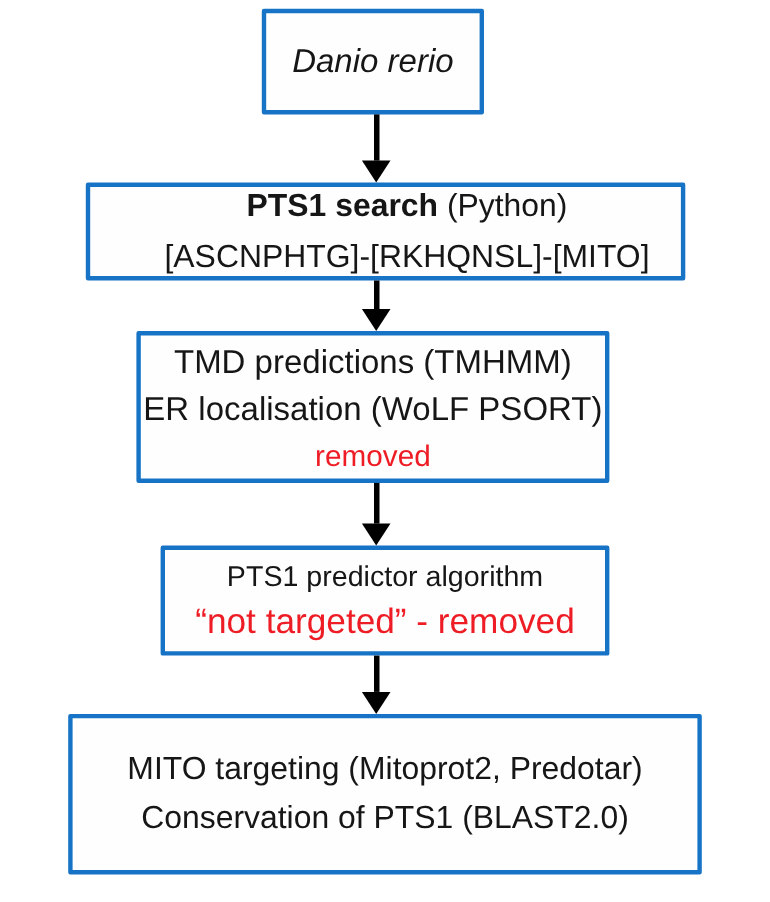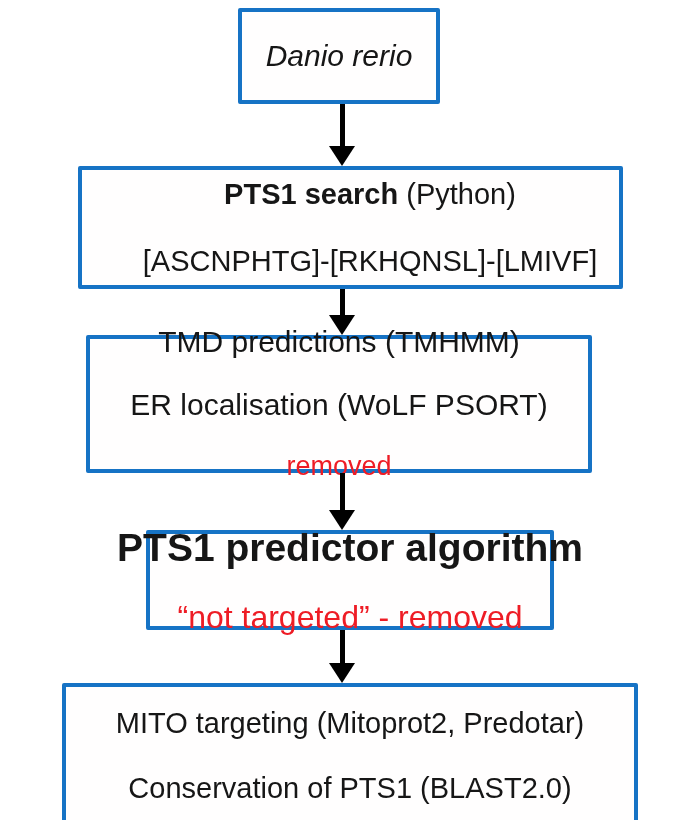--- a/index.html
+++ b/index.html
@@ -27,42 +27,41 @@
     box-sizing: border-box;
     background: #fffefe;
     border: 4px solid var(--box-border, #1673C5);
     border-radius: 2px;
     display: flex;
     flex-direction: column;
     justify-content: center;
     align-items: center;
     text-align: center;
     flex: 0 0 auto;
-    gap: 20px;
   }
   .line {
     line-height: 1.45;
     font-size: 29px;
     white-space: nowrap;
   }
   .bold   { font-weight: bold; }
   .italic { font-style: italic; }
   .removed {
     color: var(--removed-text, #EE1C25);
   }
   
   .box1 { width: 202px; height: 96px;  transform: translateX(-11px); }
   .box1 .line { font-size: 30px; }
-  .box2 { width: 545px; height: 123px; padding-left: 40px; }
+  .box2 { width: 545px; height: 89px; padding-left: 40px; }
   .box2 .line { line-height: 1.6; }
-  .box3 { width: 506px; height: 138px; transform: translateX(-11px); }
+  .box3 { width: 430px; height: 138px; transform: translateX(-11px); justify-content: flex-end; }
   .box3 .line { font-size: 30px; line-height: 1.42; }
   .box3 .line-removed { font-size: 27px; line-height: 1.5; }
   .box4 { width: 408px; height: 100px; }
-  .box4 .line-title { font-size: 39px; font-weight: bold; line-height: 1.4; }
+  .box4 .line-title { font-size: 26px; font-weight: normal; line-height: 1.4; }
   .box4 .line-removed { font-size: 32px; line-height: 1.35; }
   .box5 { width: 576px; height: 146px; }
   .box5 .line { line-height: 1.55; }
   
   .arrow {
     display: flex;
     flex-direction: column;
     align-items: center;
     flex: 0 0 auto;
     transform: translateX(-8px);
@@ -93,21 +92,21 @@
     <div class="line"><span class="italic">Danio rerio</span></div>
   </div>
 
   <div class="arrow arrow1">
     <div class="arrow-stem"></div>
     <div class="arrow-head"></div>
   </div>
 
   <div class="box box2">
     <div class="line"><span class="bold">PTS1 search</span><span> (Python)</span></div>
-    <div class="line">[ASCNPHTG]-[RKHQNSL]-[LMIVF]</div>
+    <div class="line">[ASCNPHTG]-[RKHQNSL]-[MITO]</div>
   </div>
 
   <div class="arrow arrow2">
     <div class="arrow-stem"></div>
     <div class="arrow-head"></div>
   </div>
 
   <div class="box box3">
     <div class="line">TMD predictions (TMHMM)</div>
     <div class="line">ER localisation (WoLF PSORT)</div>

